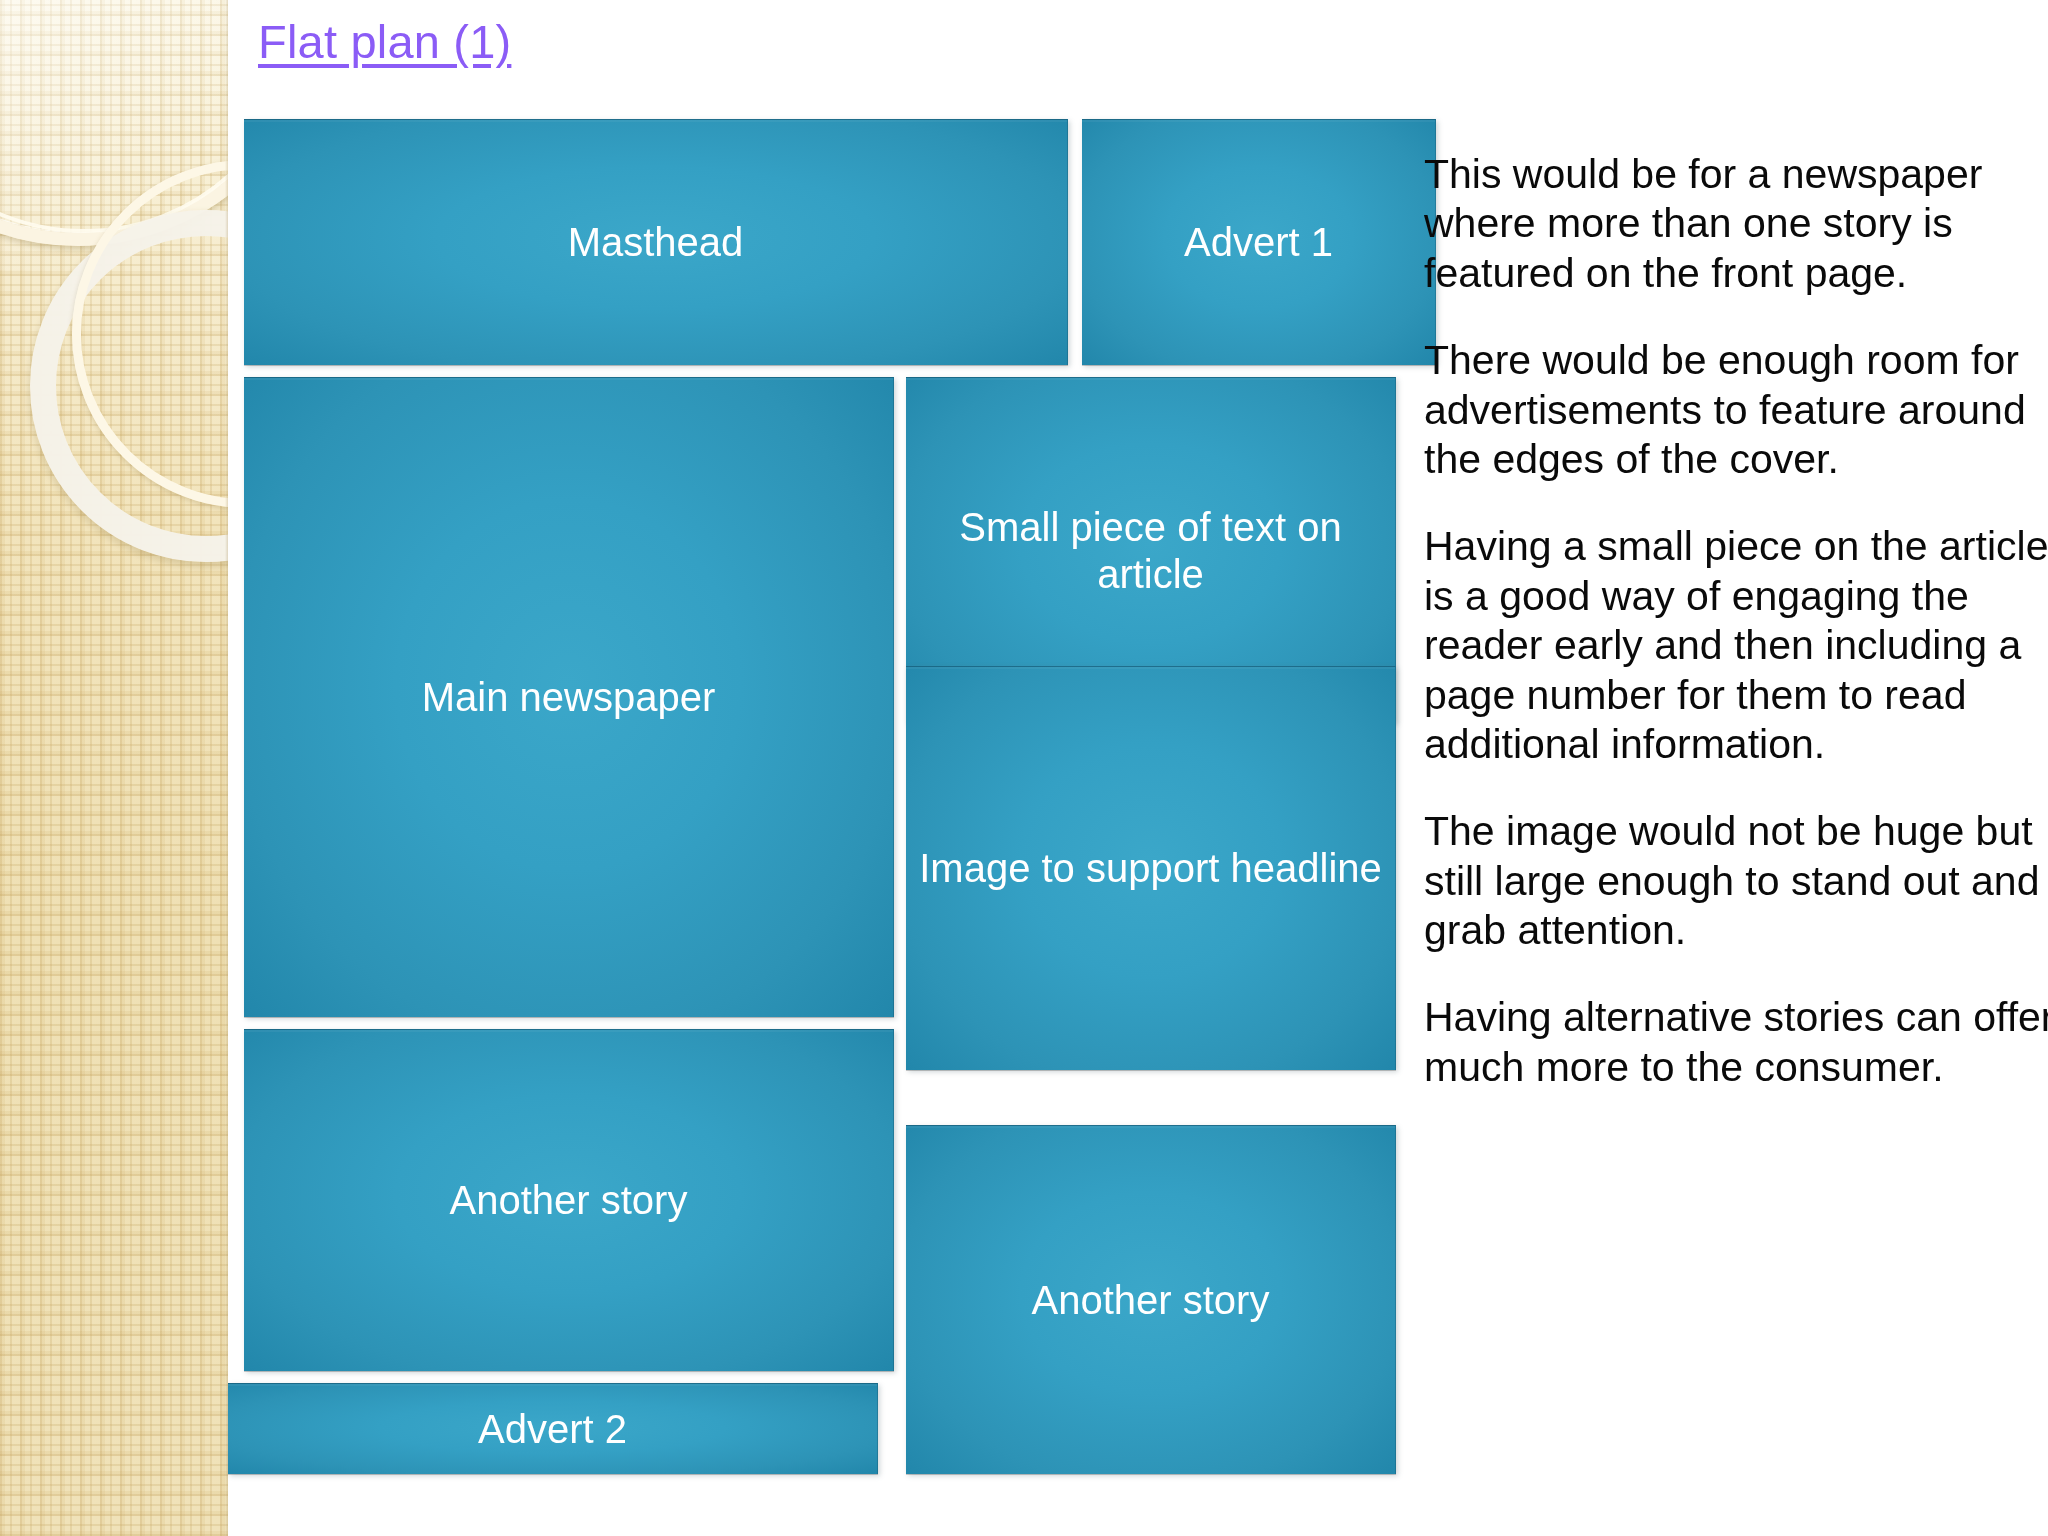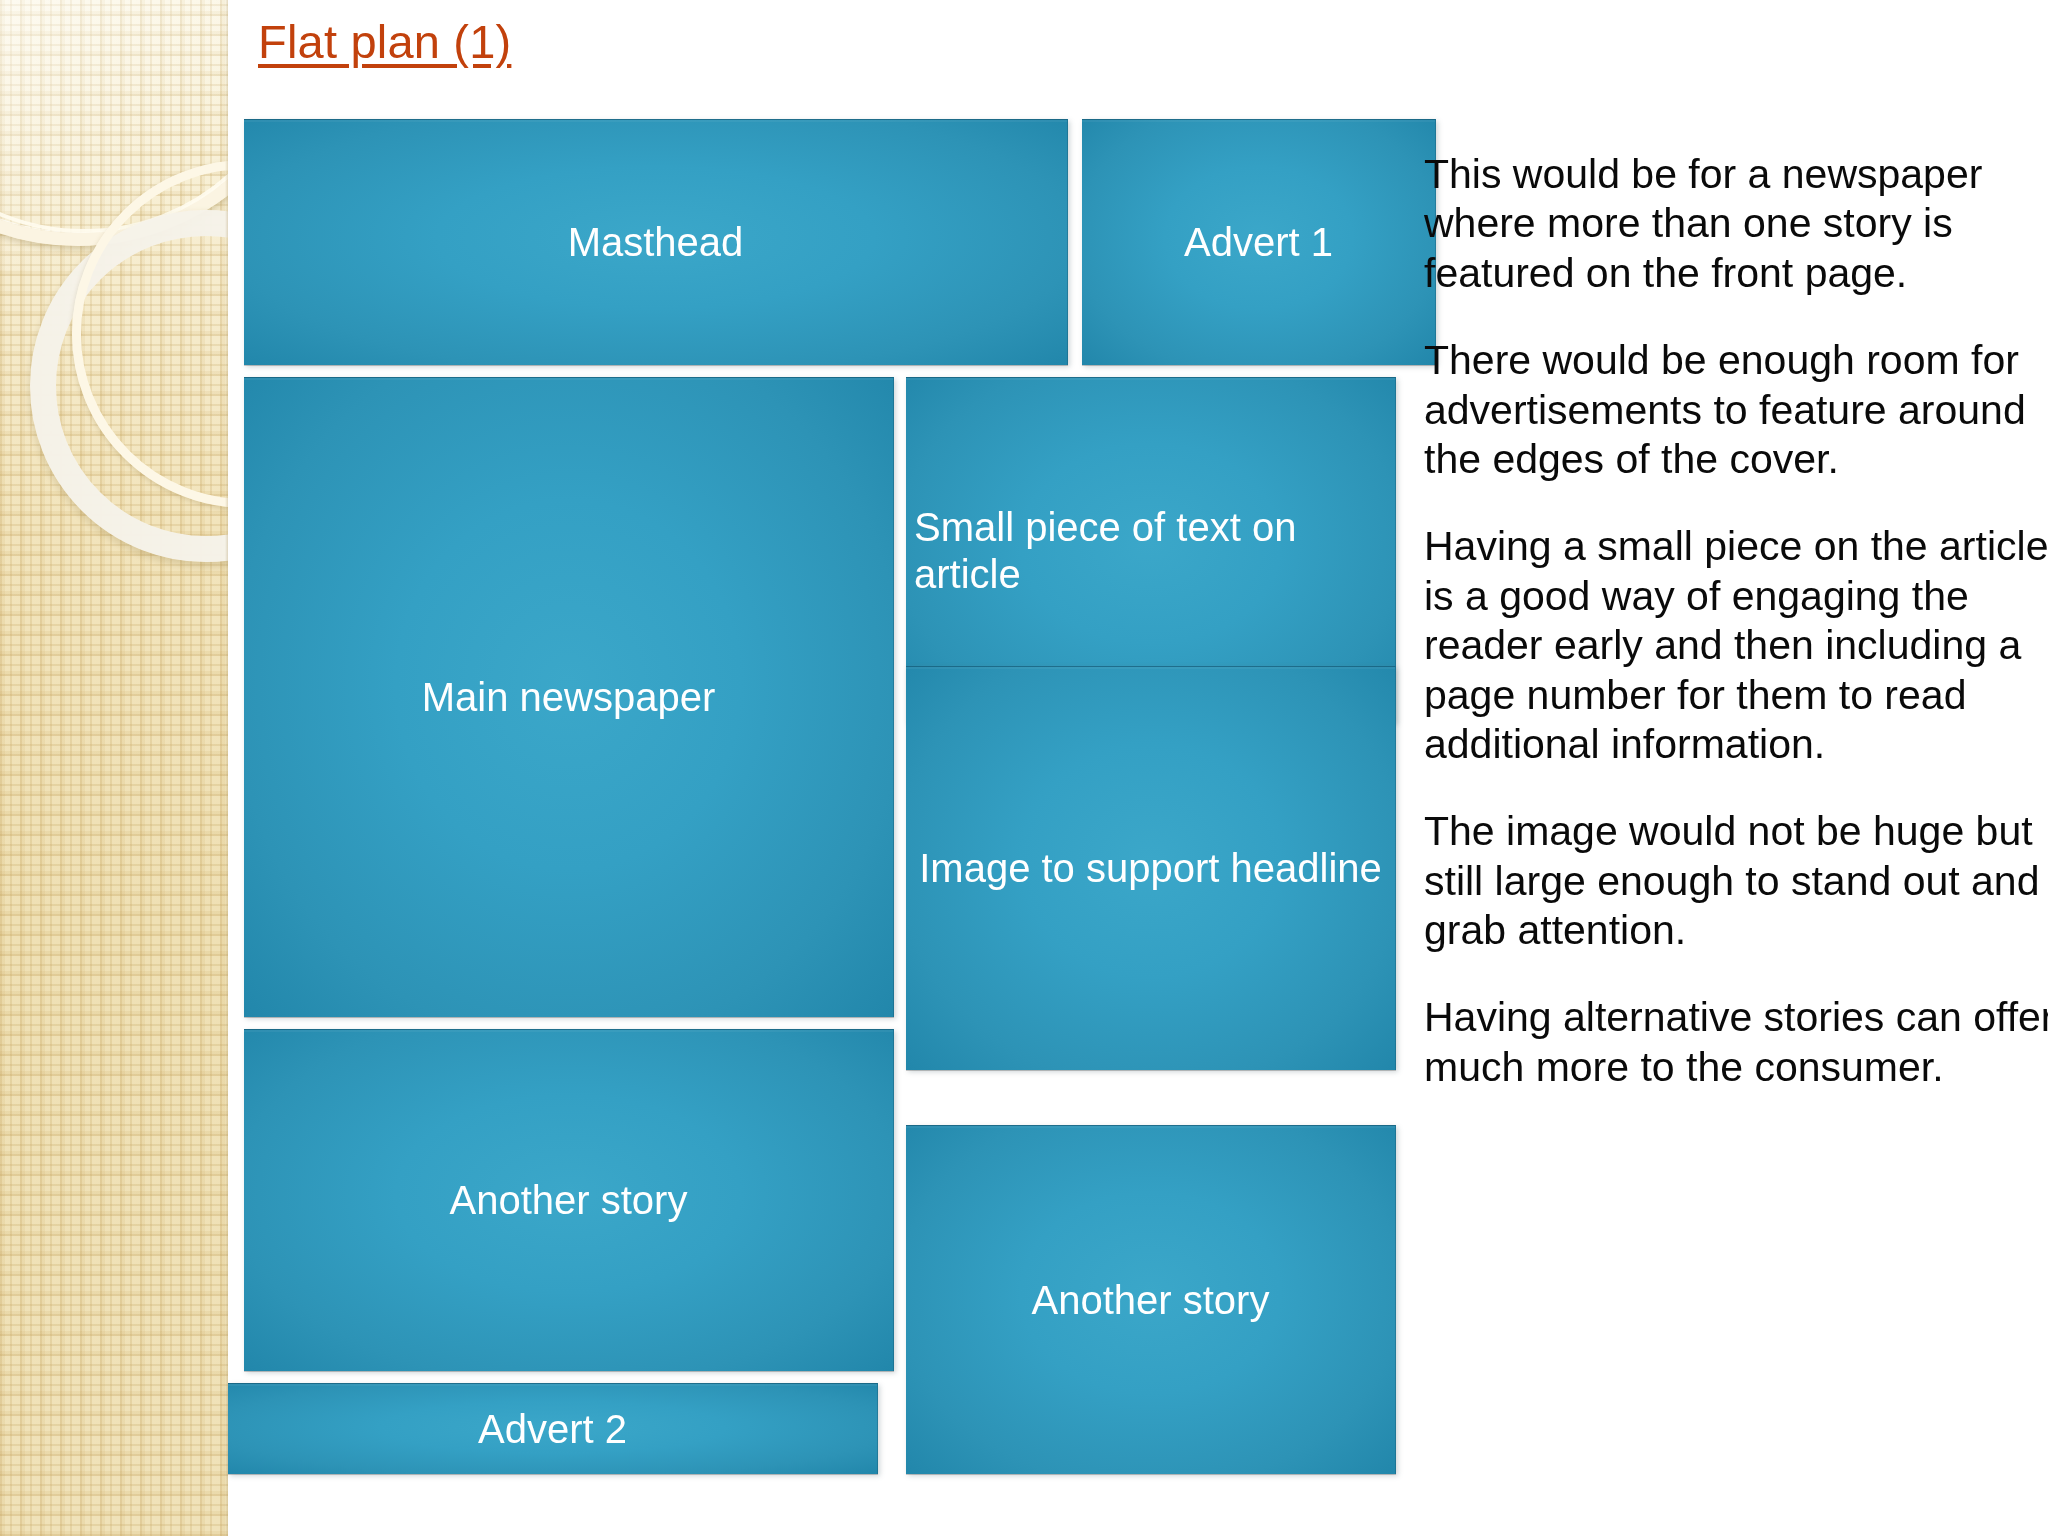--- a/index.html
+++ b/index.html
@@ -61,33 +61,33 @@
     box-shadow:0 2px 5px rgba(150,125,70,.28);
   }
   #sidebar .edge{
     position:absolute;right:0;top:0;width:3px;height:100%;
     background:linear-gradient(90deg, rgba(160,135,80,0), rgba(160,135,80,.28));
   }
 
   
   #title{
     position:absolute;left:258px;top:14px;
-    font-size:47px;color:#c2410c;
+    font-size:47px;color:#8b5cf6;
     letter-spacing:.2px;
     text-decoration:underline;
     text-underline-offset:6px;
     white-space:nowrap;
   }
 
   
   .box{
     position:absolute;
     color:#ffffff;
     display:flex;align-items:center;justify-content:center;
-    text-align:left;
+    text-align:center;
     font-size:40px;
     line-height:1.17;
     padding:0 8px;
     box-sizing:border-box;
     background:
       radial-gradient(ellipse 78% 85% at 50% 48%,
         #3ba7c9 0%,
         #34a0c4 34%,
         #2d93b6 66%,
         #2287ab 88%,

